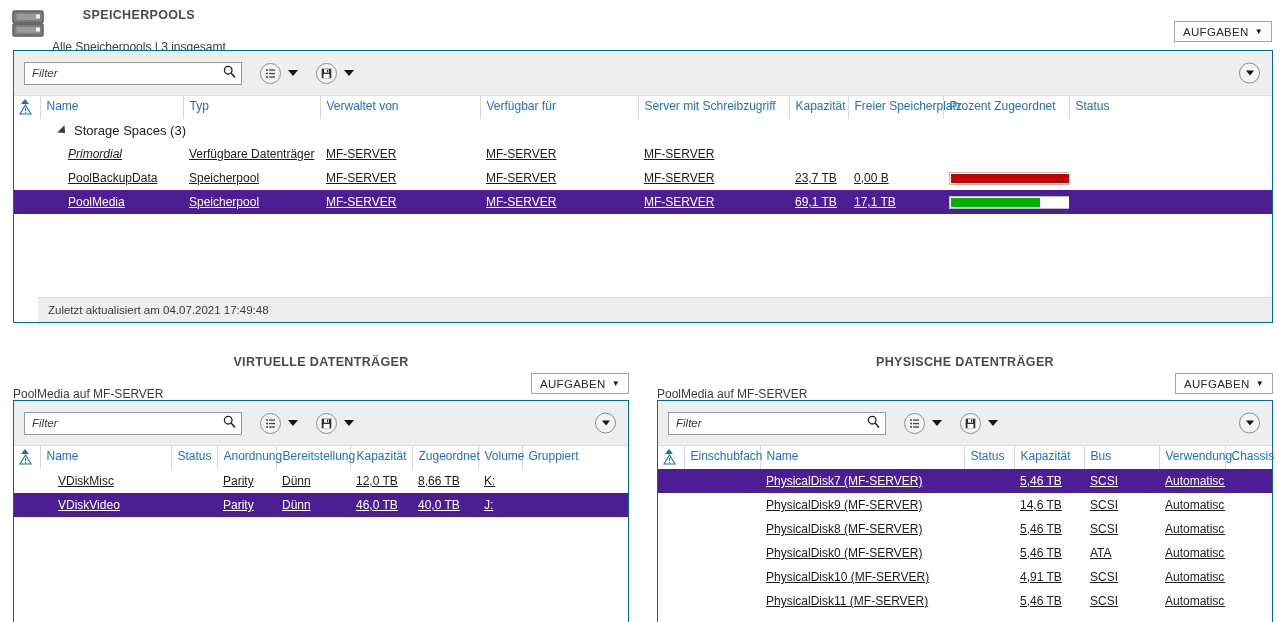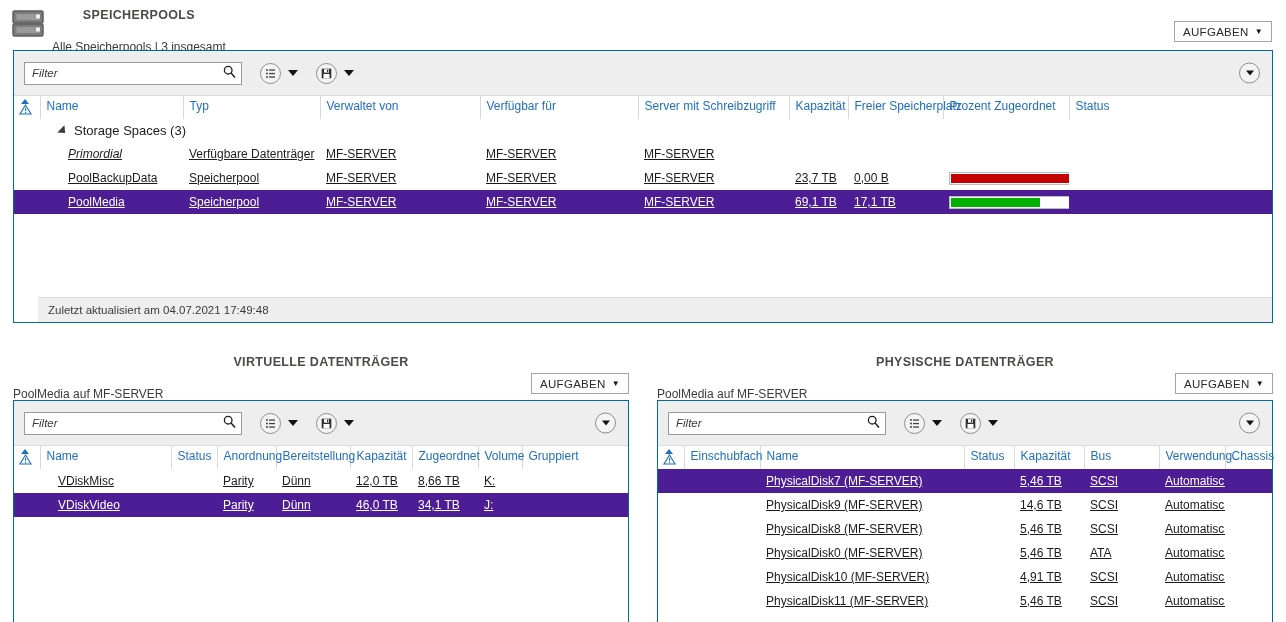--- a/index.html
+++ b/index.html
@@ -446,21 +446,21 @@
             <td>K:</td>
             <td></td>
           </tr>
           <tr class="row sel">
             <td></td>
             <td style="padding-left:18px">VDiskVideo</td>
             <td></td>
             <td>Parity</td>
             <td>Dünn</td>
             <td class="num">46,0 TB</td>
-            <td class="num">34,1 TB</td>
+            <td class="num">40,0 TB</td>
             <td>J:</td>
             <td></td>
           </tr>
         </tbody>
       </table>
     </div>
   </div>
 
   <div style="position:absolute; left:657px; top:355px; width:616px;">
     <div style="position:relative; height:35px;">

